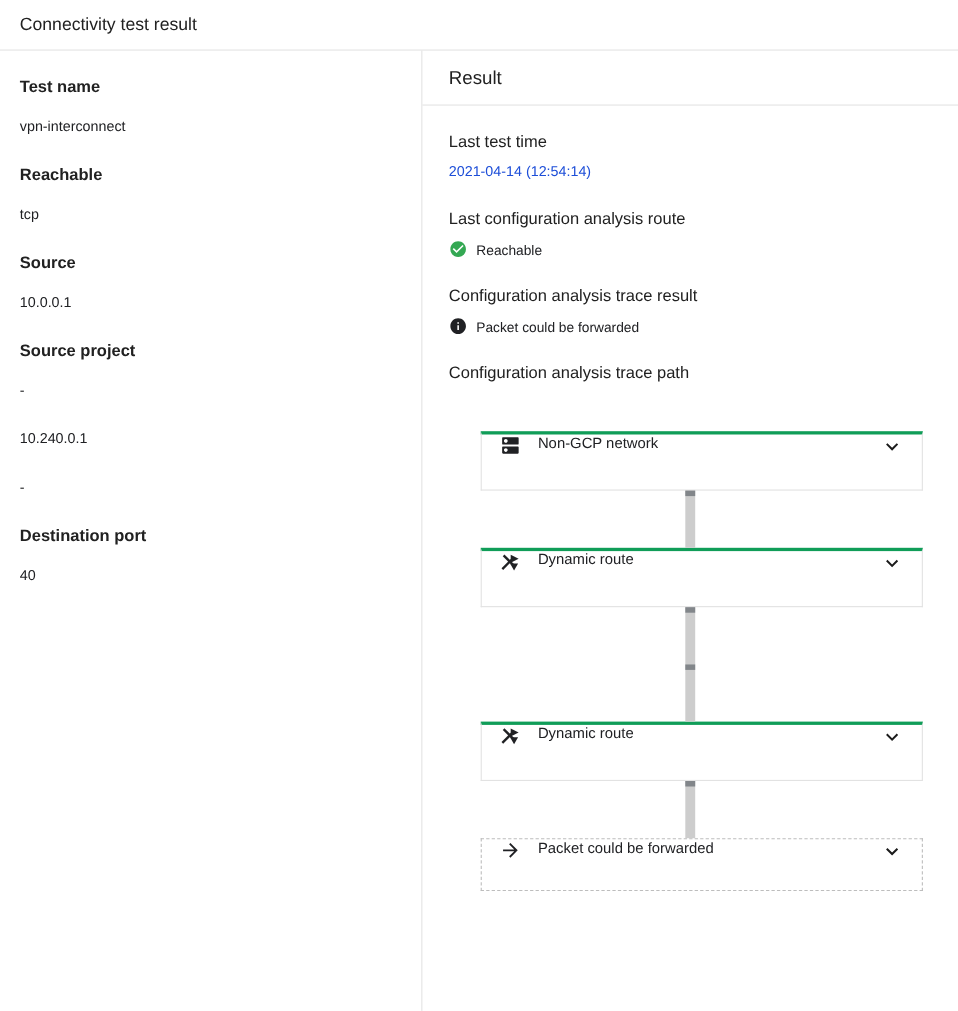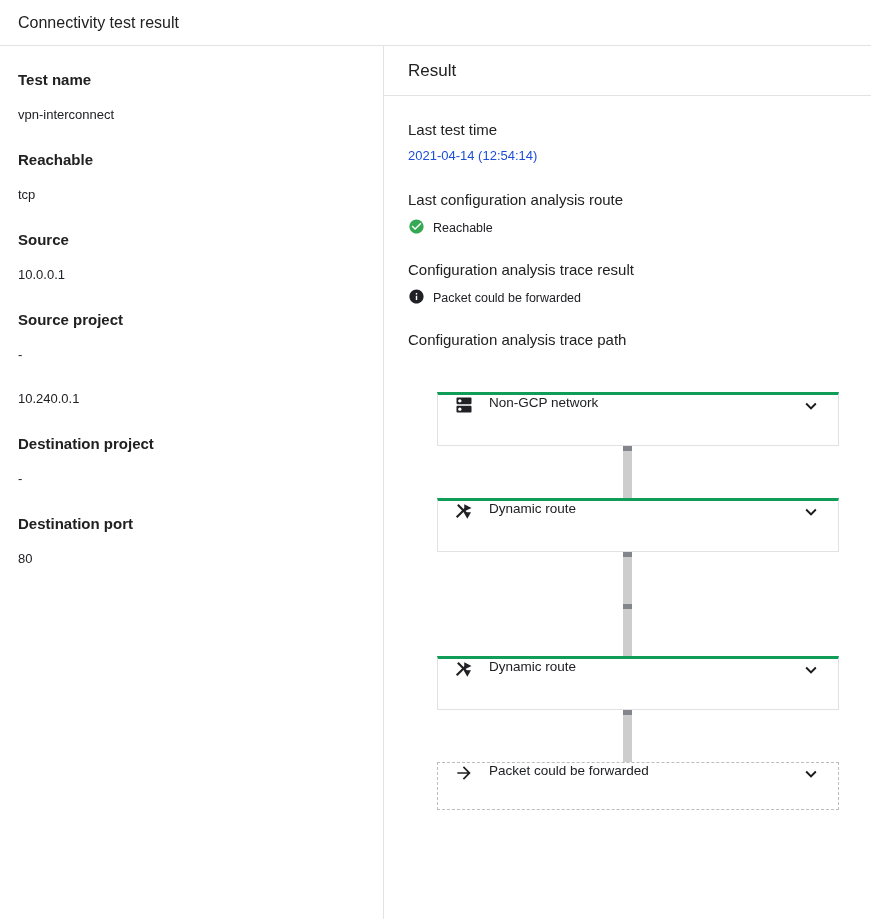--- a/index.html
+++ b/index.html
@@ -149,27 +149,26 @@
   <div class="field">
     <div class="field-label">Source project</div>
     <div class="field-value">-</div>
   </div>
 
   <div class="field">
     <div class="field-value">10.240.0.1</div>
   </div>
 
   <div class="field">
-    <div class="field-label">Destination project</div>
     <div class="field-value">-</div>
   </div>
 
   <div class="field">
     <div class="field-label">Destination port</div>
-    <div class="field-value">80</div>
+    <div class="field-value">40</div>
   </div>
 </div>
   </div>
 
   <div class="right-panel">
     <div class="result-header">
       <span>Result</span>
     </div>
     <div class="right-content">
 

